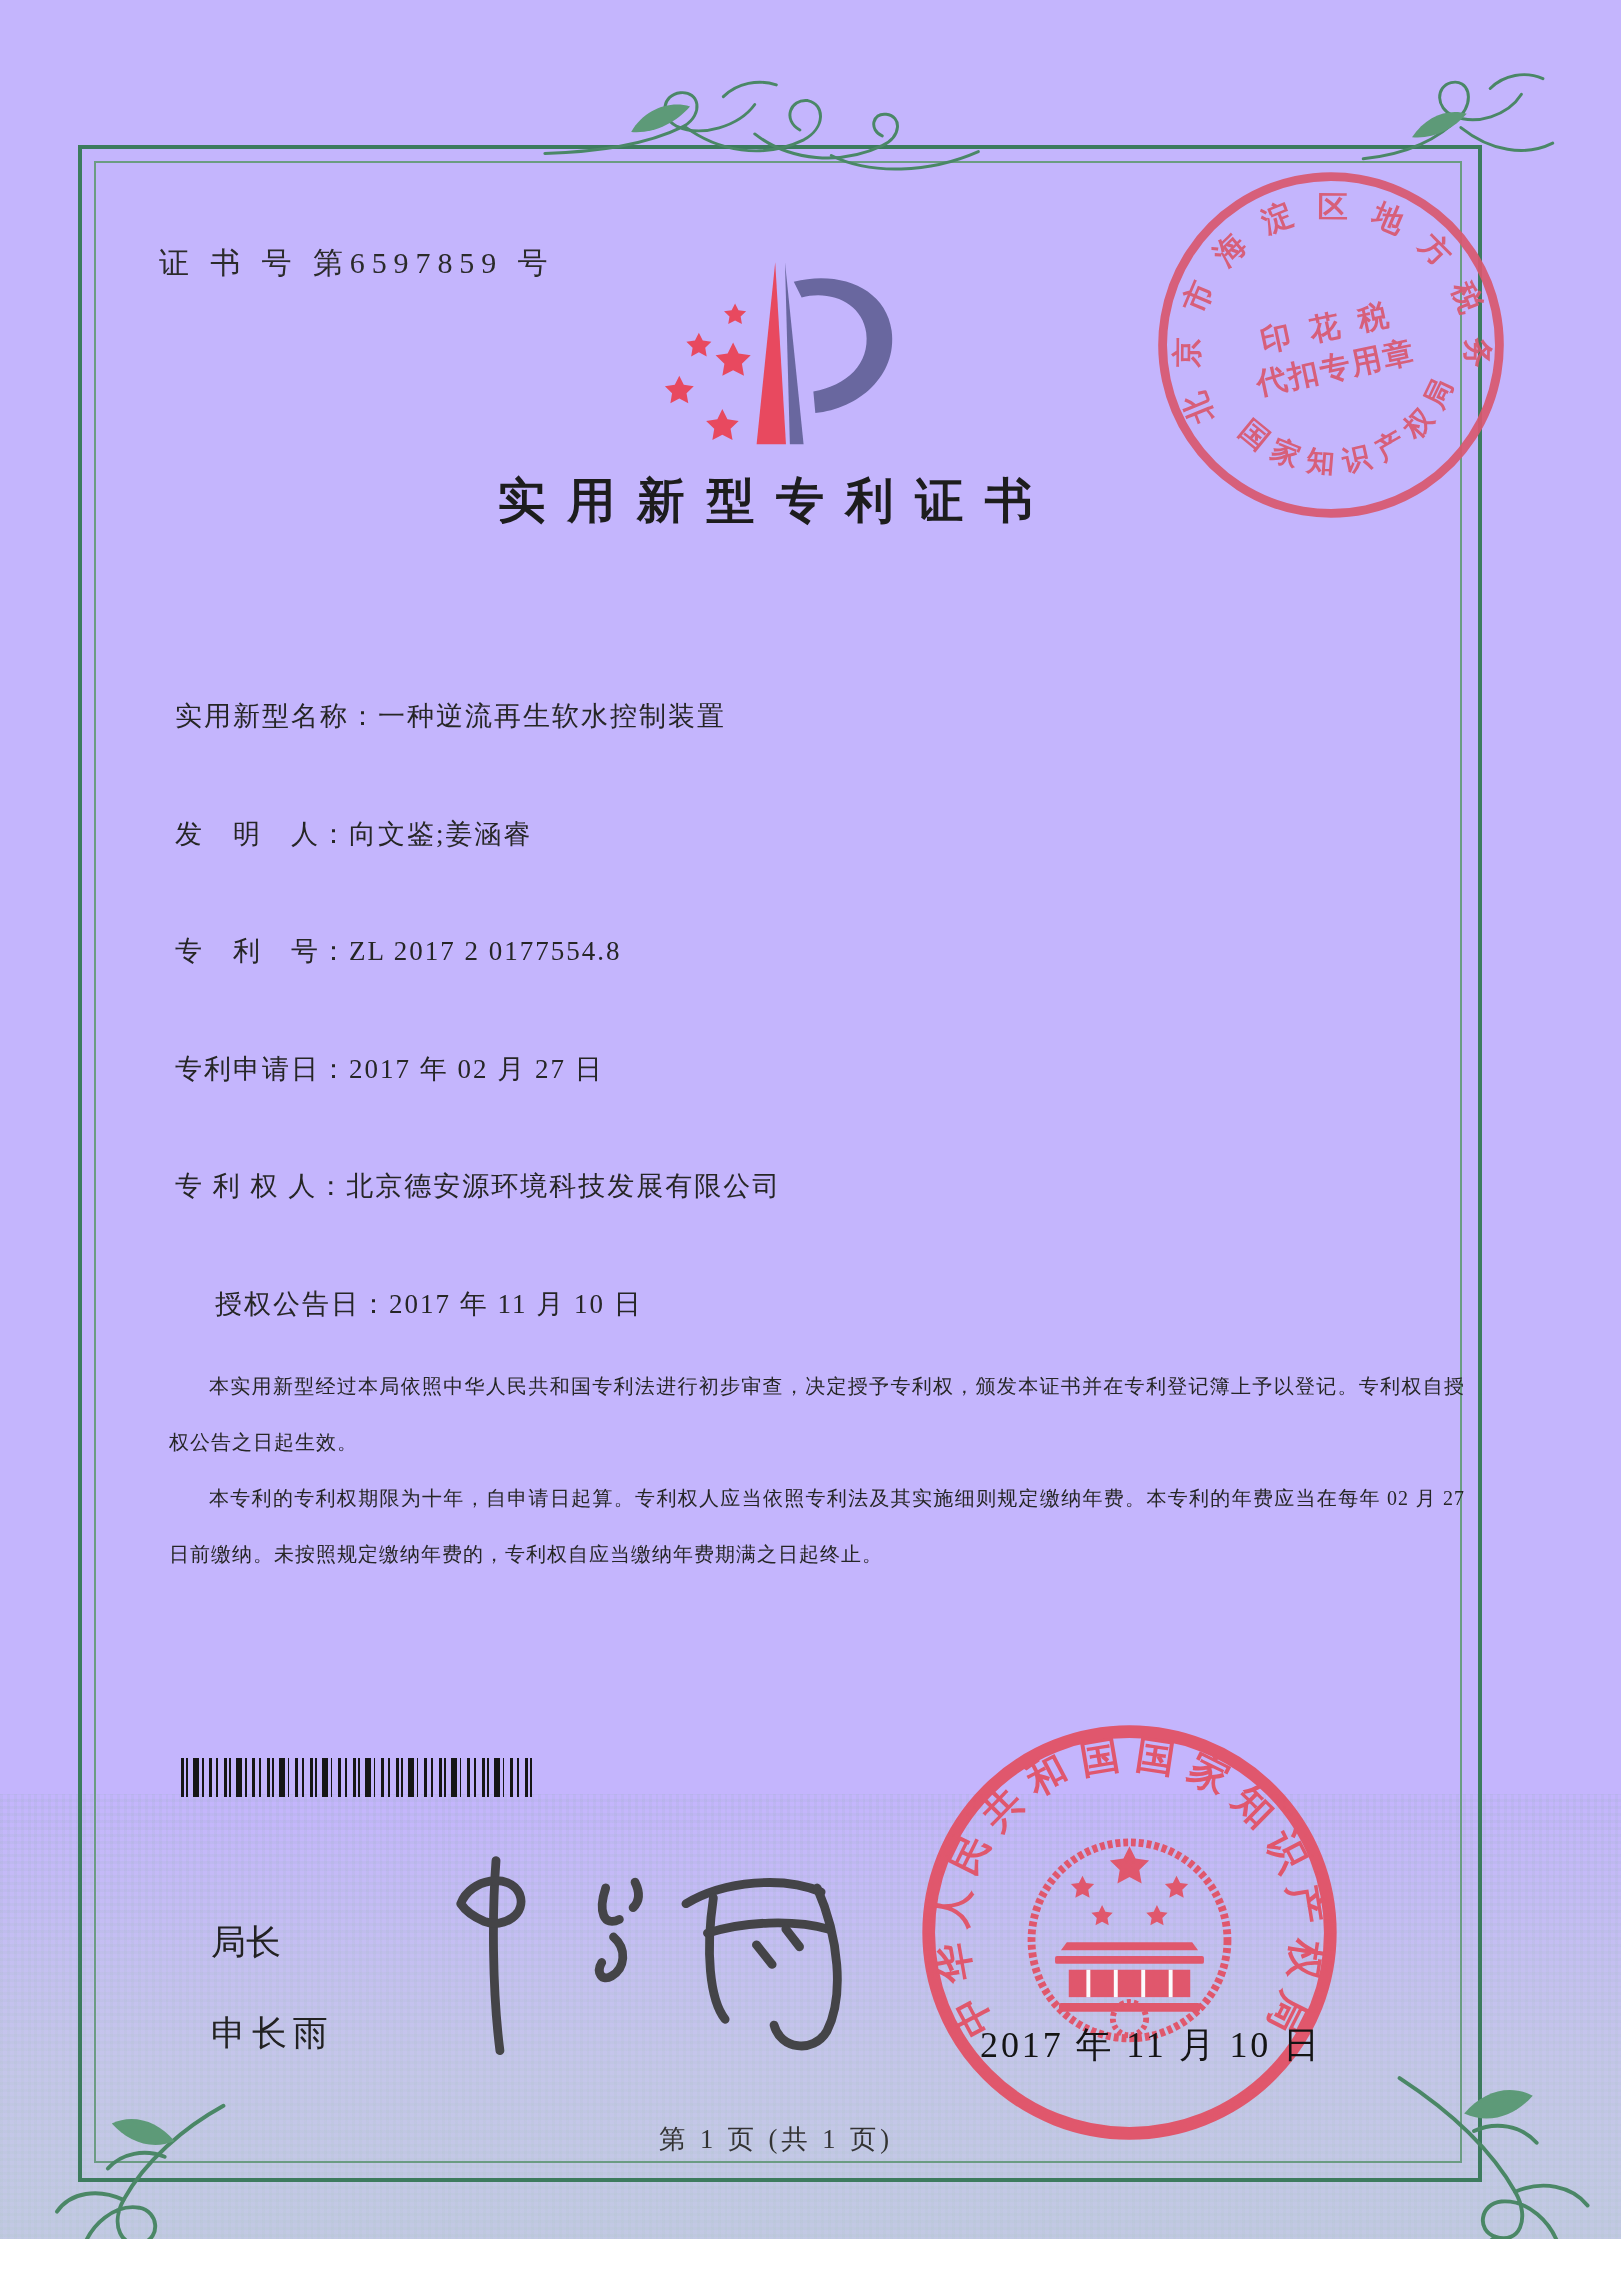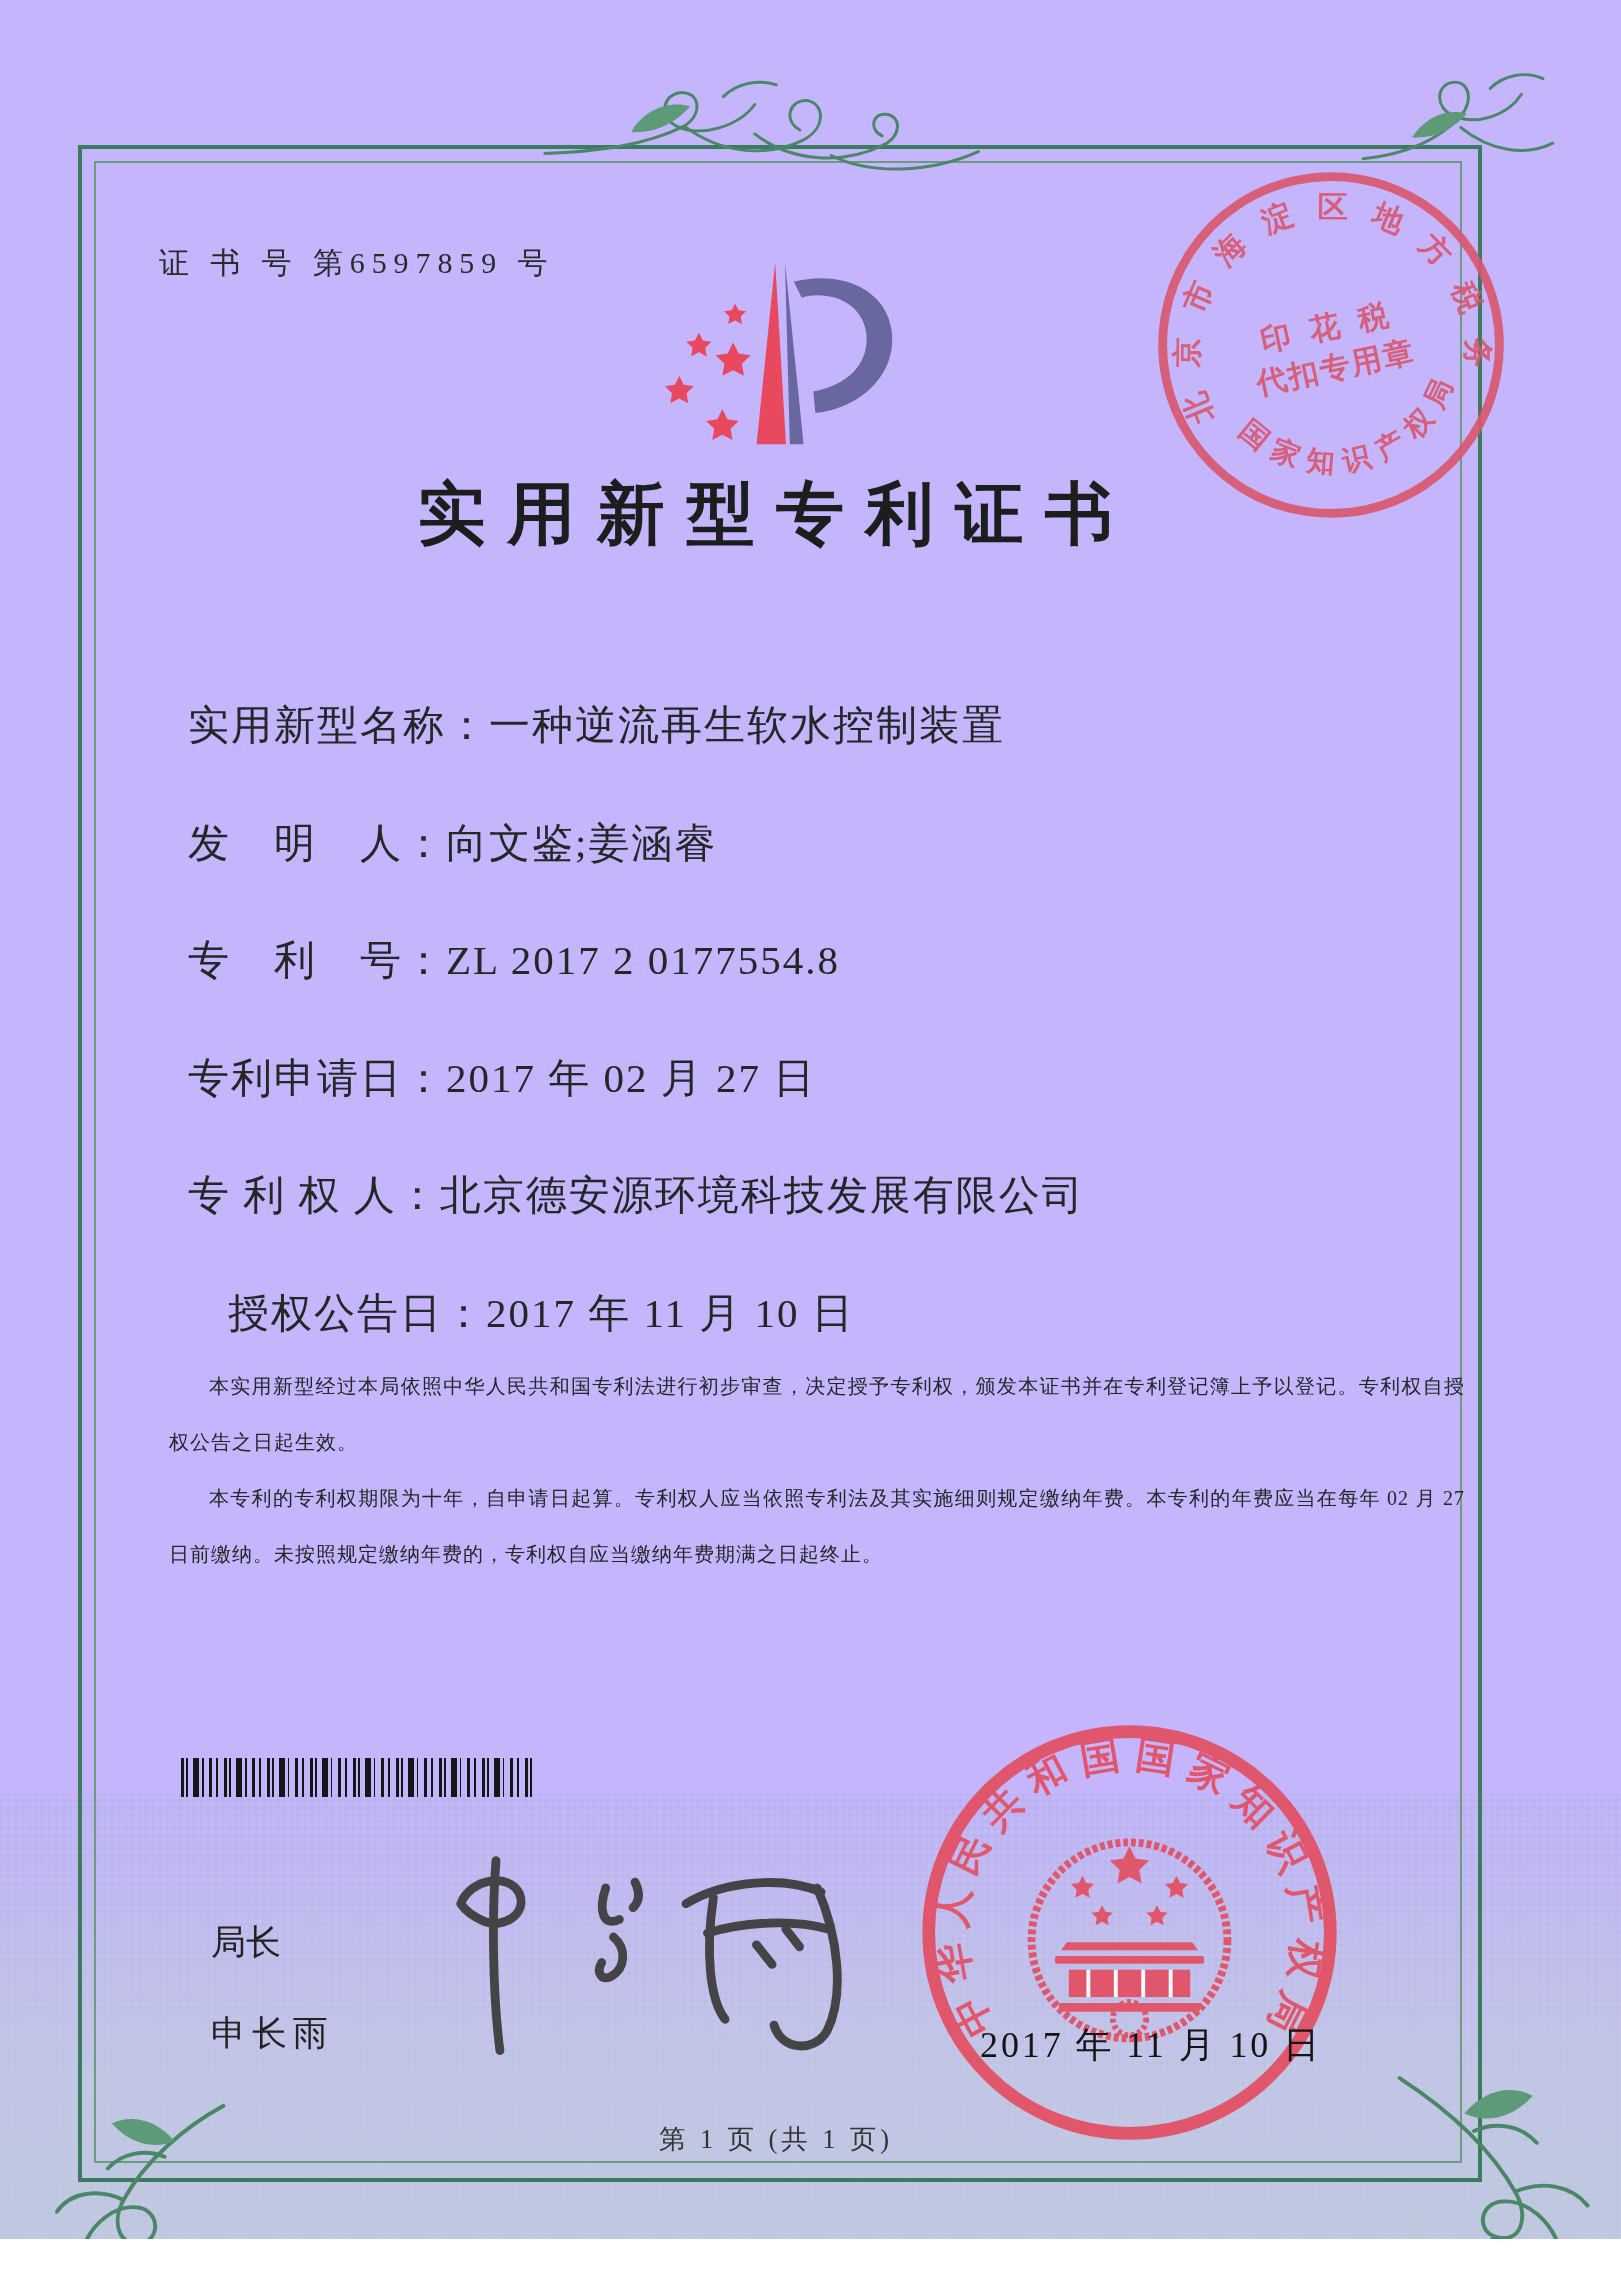--- a/index.html
+++ b/index.html
@@ -30,25 +30,25 @@
   }
   .ornament{position:absolute;z-index:2;}
   .cert-no{
     position:absolute;left:159px;top:243px;
     font-size:30px;letter-spacing:6.9px;color:#2b2b2b;z-index:3;
   }
   .logo{position:absolute;left:647px;top:227px;z-index:3;}
   .tax-stamp{position:absolute;left:1145px;top:159px;z-index:4;opacity:.92;}
   .title{
     position:absolute;left:78px;top:469px;width:1396px;
-    text-align:center;font-size:68px;font-weight:bold;letter-spacing:21.6px;
+    text-align:center;font-size:48px;font-weight:bold;letter-spacing:21.6px;
     color:#1d1d1d;z-index:3;
   }
   .fields{position:absolute;left:172px;top:698px;width:1274px;z-index:3;}
-  .field-row{position:absolute;left:16px;font-size:41px;letter-spacing:2px;white-space:nowrap;color:#262626;}
+  .field-row{position:absolute;left:3px;font-size:27px;letter-spacing:2px;white-space:nowrap;color:#262626;}
   .paragraphs{
     position:absolute;left:169px;top:1358px;width:1296px;z-index:3;
     font-size:20px;line-height:56px;text-align:justify;color:#262626;letter-spacing:1px;
   }
   .paragraphs p{margin:0;text-indent:2em;}
   .barcode{
     position:absolute;left:181px;top:1758px;width:355px;height:39px;z-index:3;
     background:repeating-linear-gradient(90deg,
       #161616 0 2.9px, transparent 2.9px 4.9px,
       #161616 4.9px 6.9px, transparent 6.9px 11.8px,

